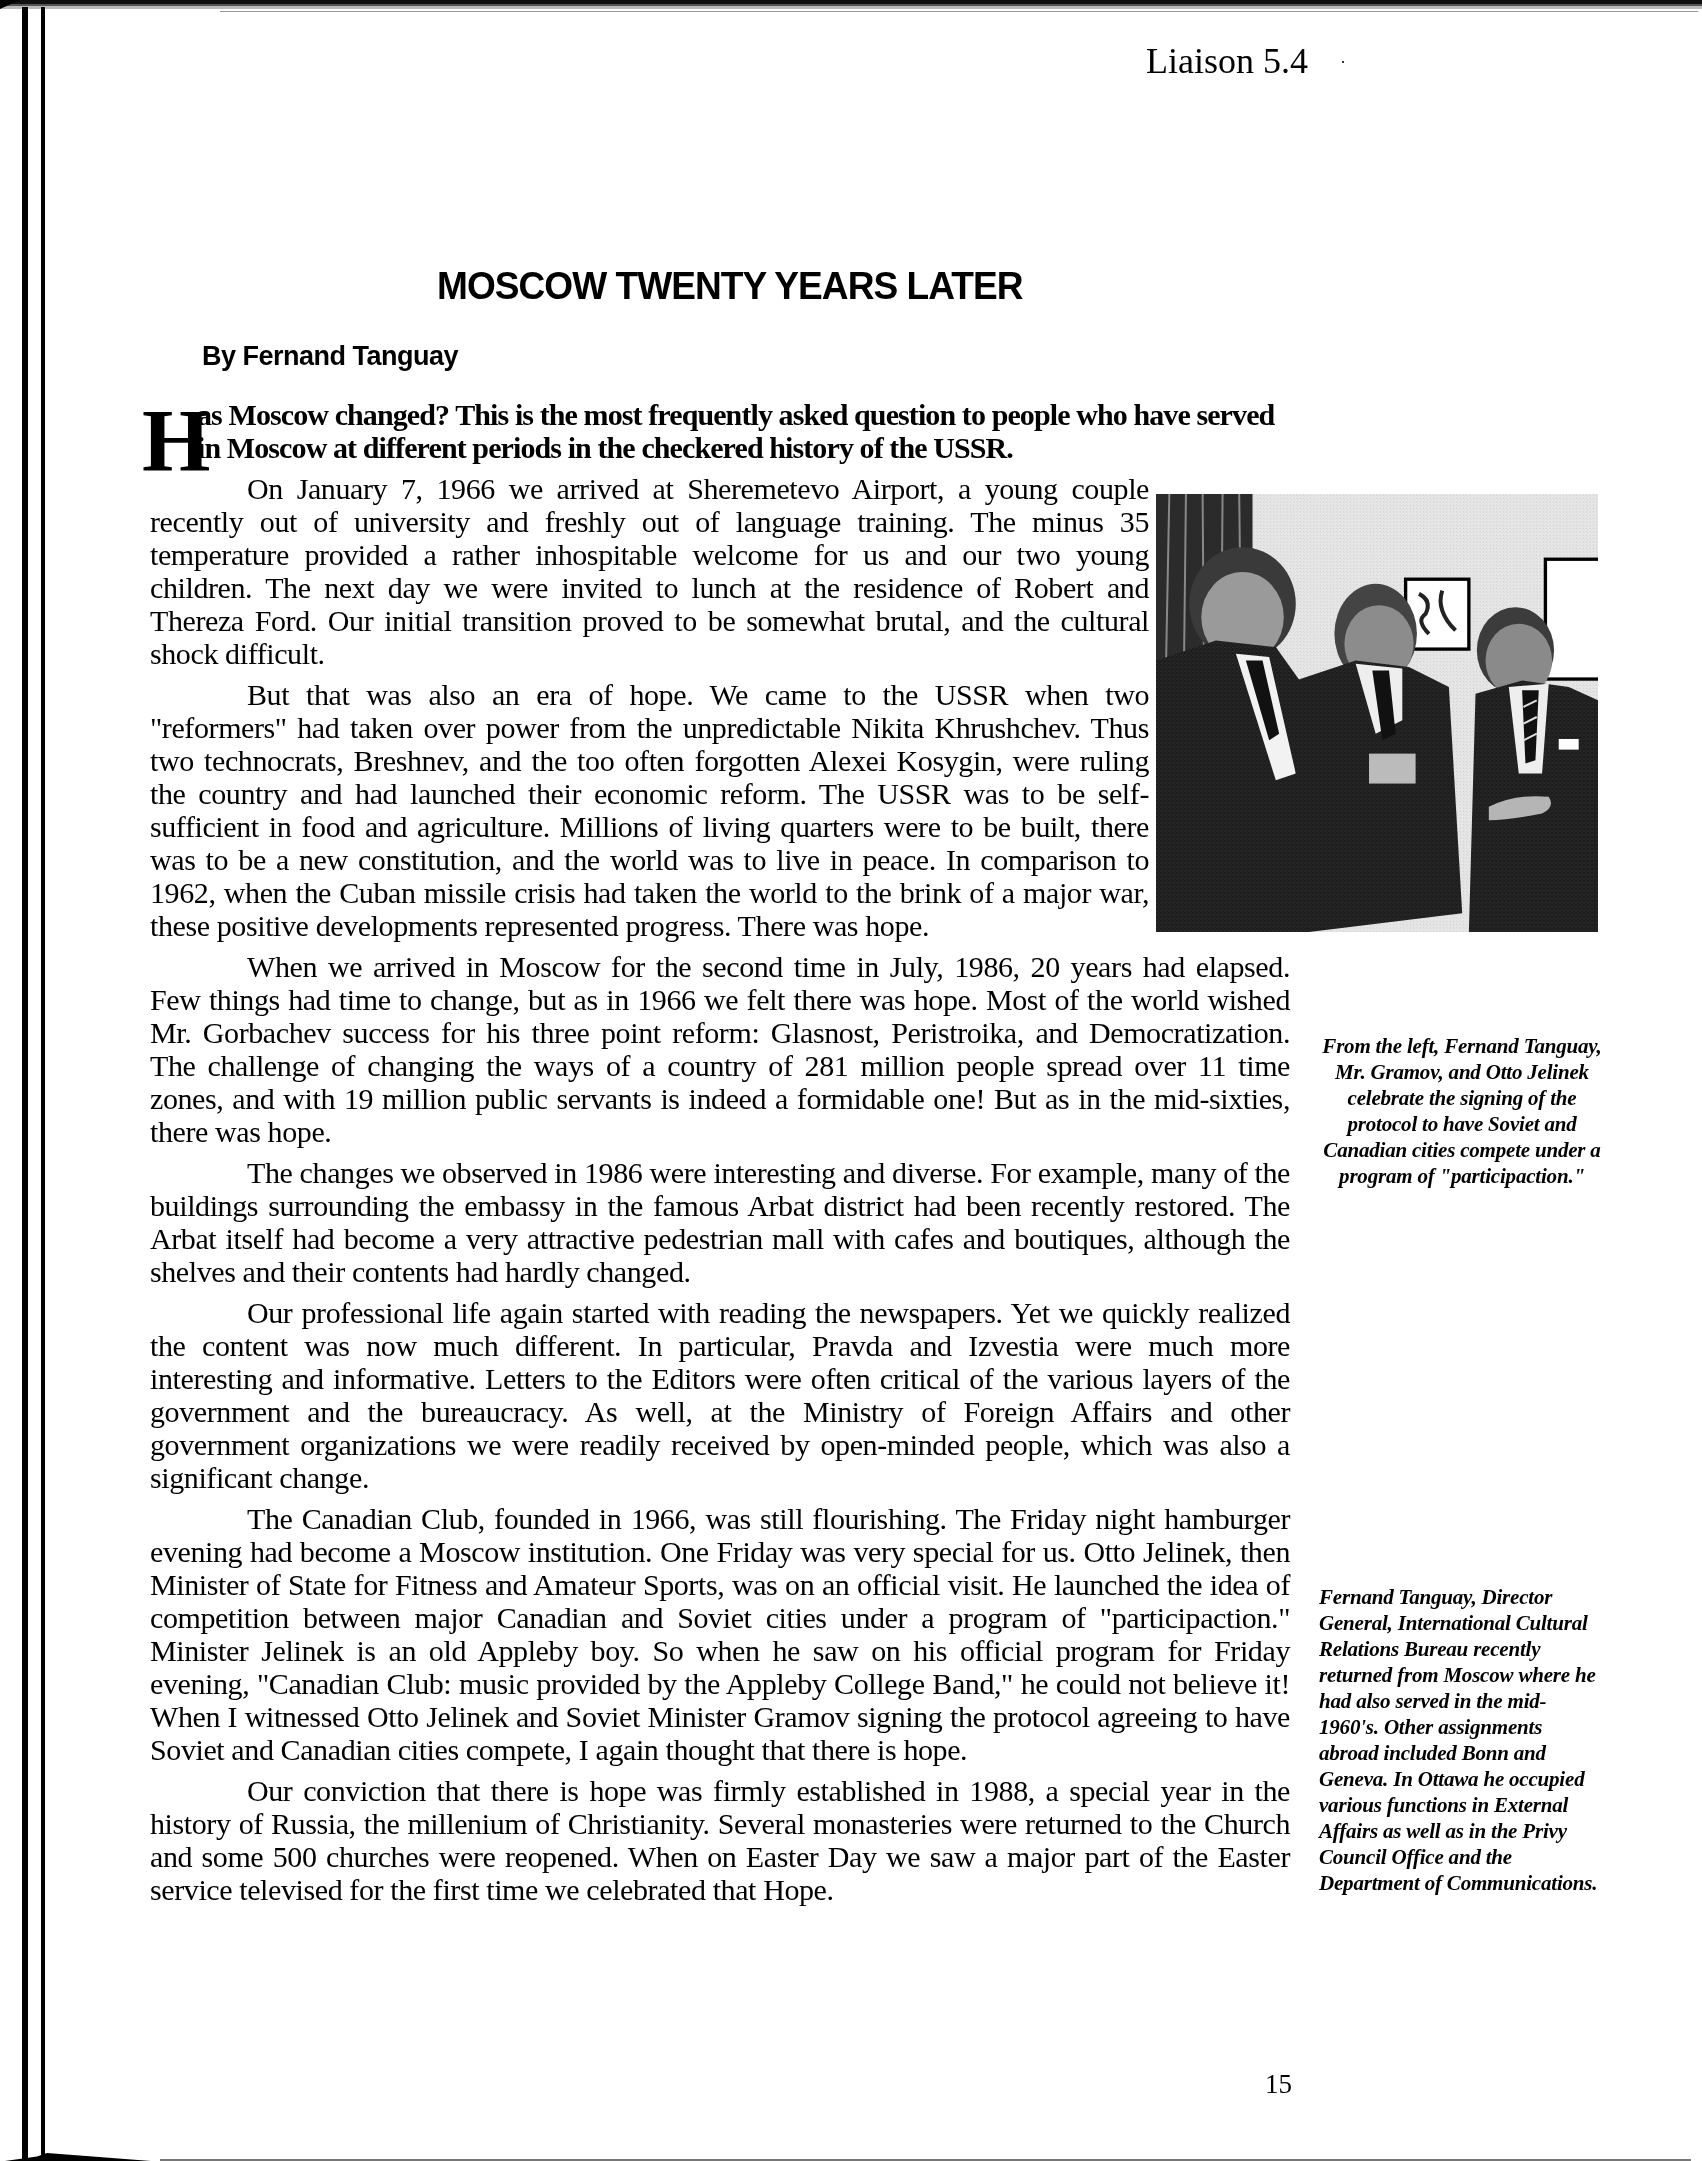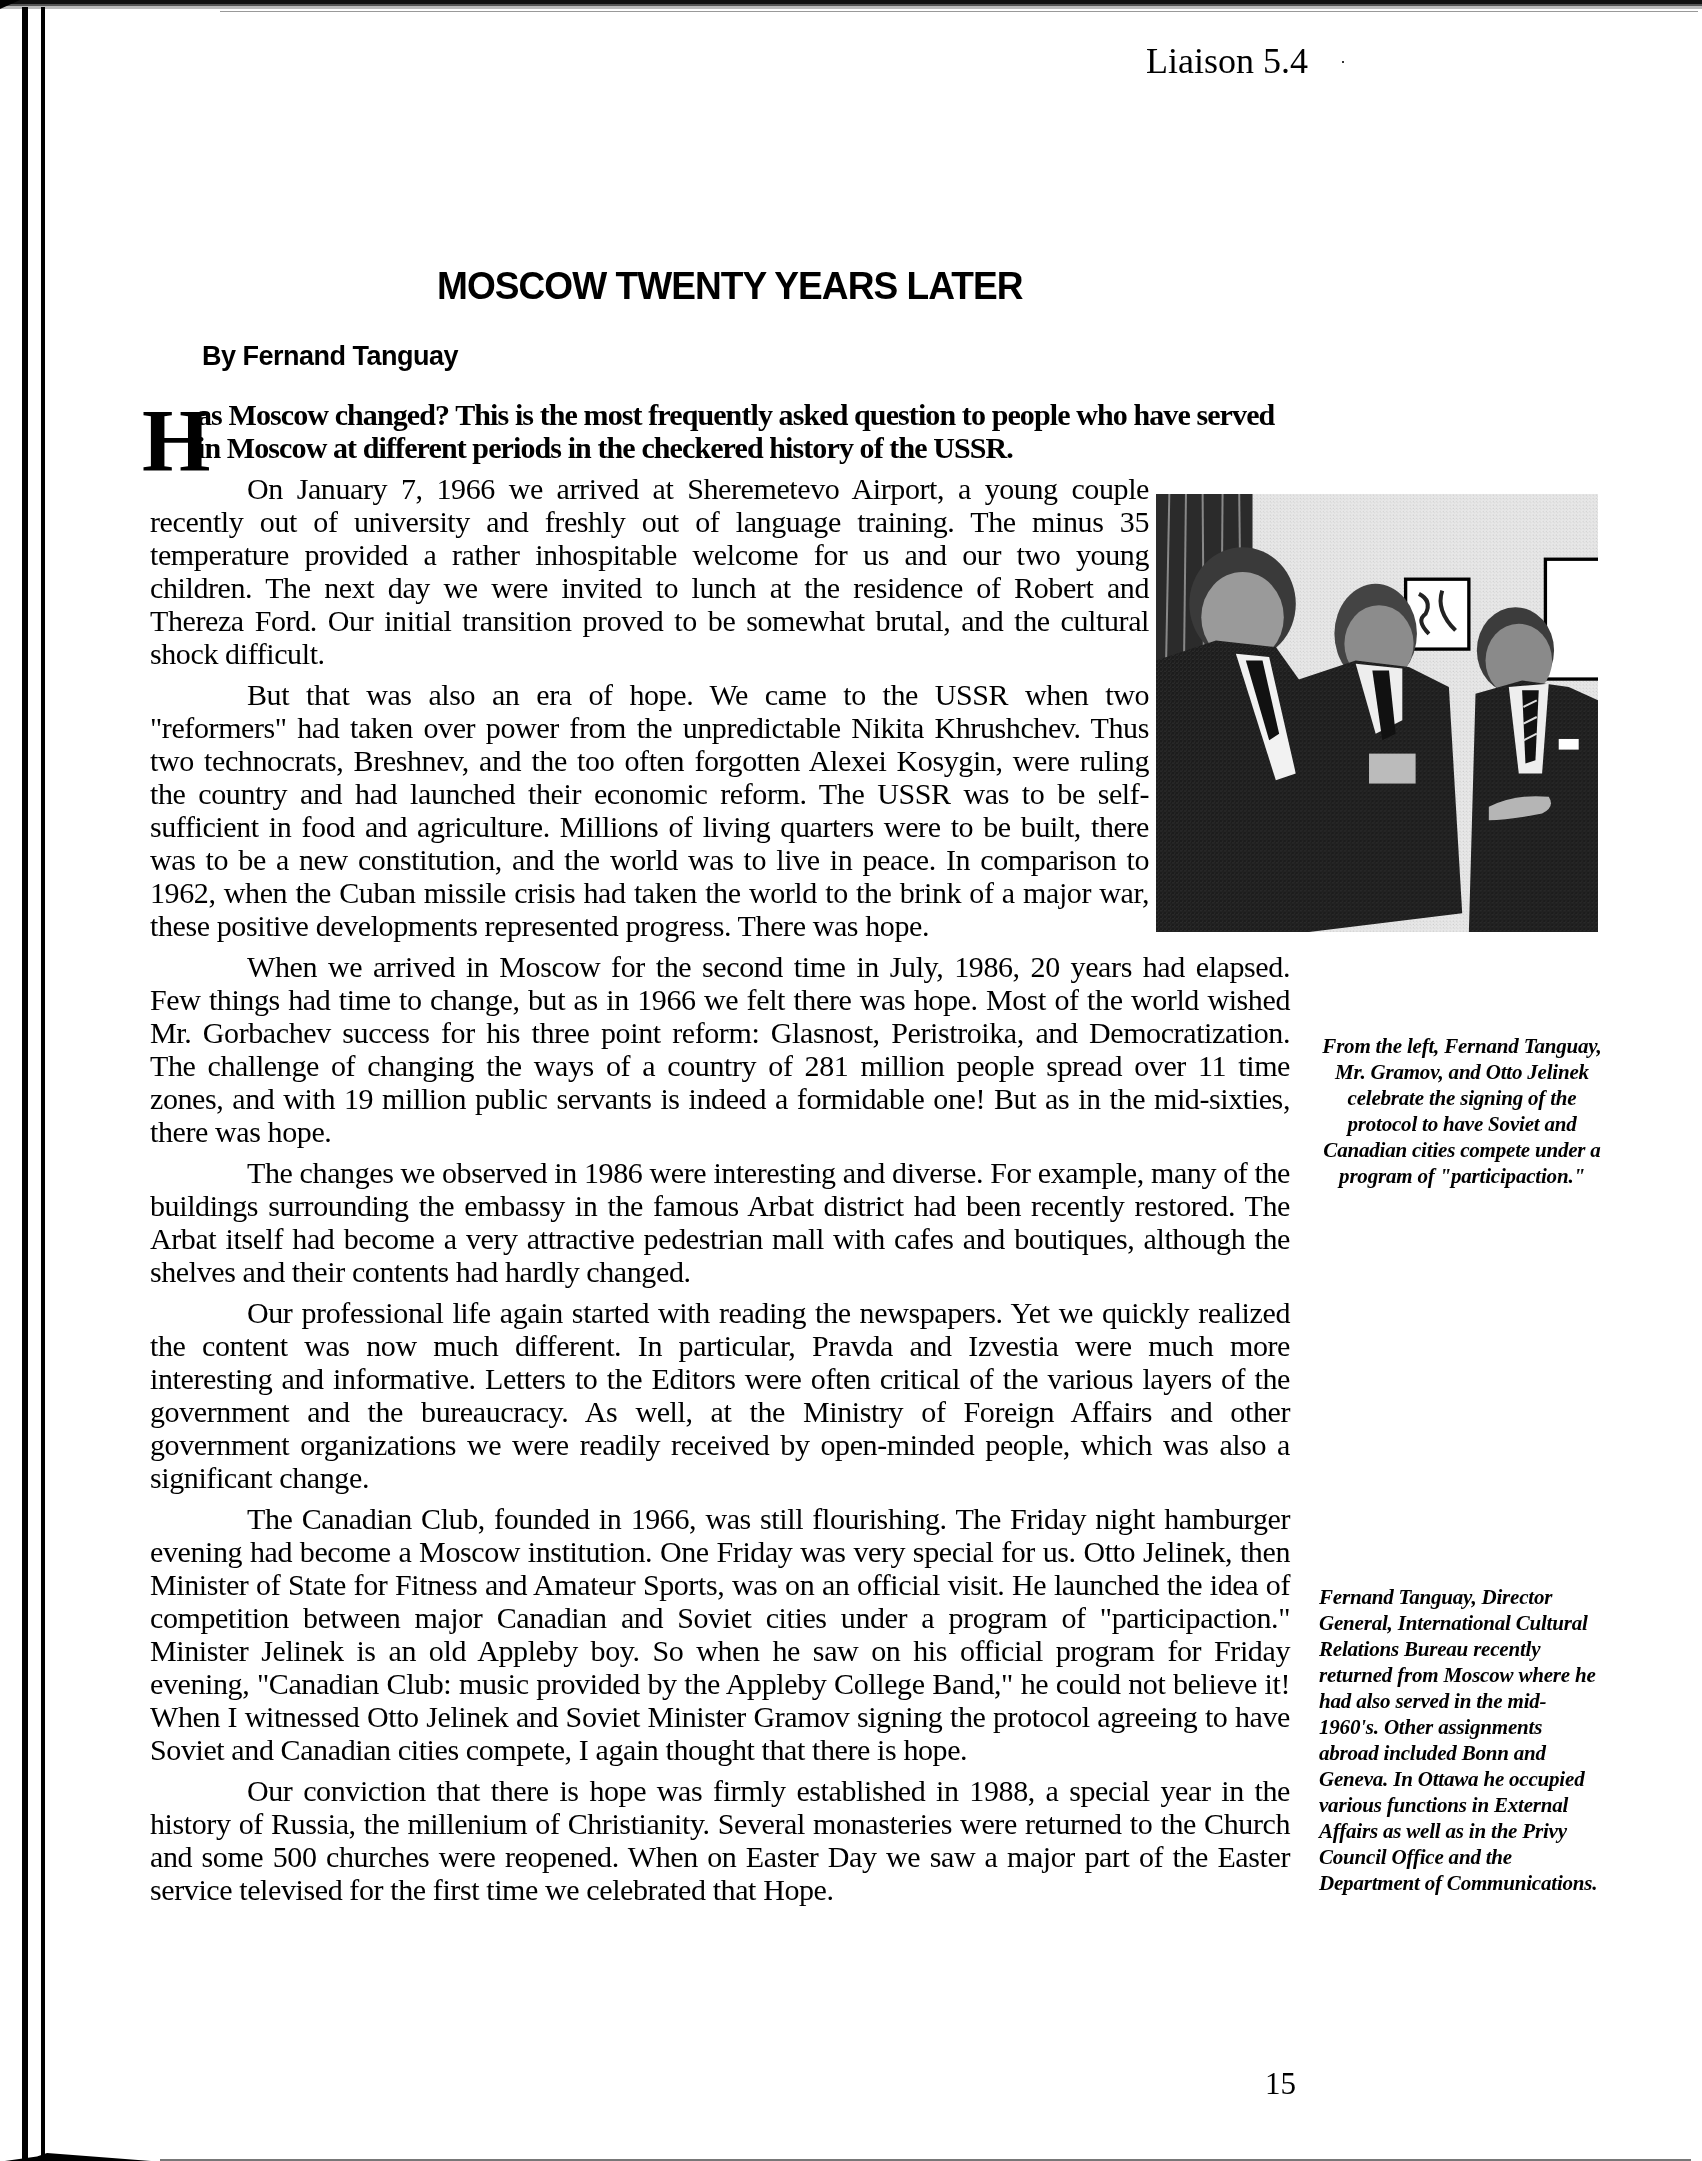--- a/index.html
+++ b/index.html
@@ -27,21 +27,21 @@
   .para { margin: 8px; text-indent: 97px; text-align: justify; letter-spacing: -0.4px; }
   .para.narrow { width: 999px; }
 
   .photo { position: absolute; left: 1156px; top: 494px; width: 442px; height: 438px; background: #2a2a2a; overflow: hidden; }
   .photo svg { display: block; }
 
   .caption { position: absolute; left: 1319px; width: 286px; font-style: italic; font-weight: bold; font-size: 21px; line-height: 26px; letter-spacing: -0.2px; }
   .caption-1 { top: 1033px; text-align: center; }
   .caption-2 { top: 1584px; }
 
-  .page-number { position: absolute; left: 1265px; top: 2064px; font-size: 31px; line-height: 40px; }
+  .page-number { position: absolute; left: 1265px; top: 2064px; font-size: 27px; line-height: 40px; }
 </style>
 </head>
 <body>
 
 <div class="scan-top"></div>
 <div class="scan-top-line"></div>
 <div class="scan-left-corner"></div>
 <div class="scan-left-outer"></div>
 <div class="scan-left-inner"></div>
 <div class="scan-bottom-fold"></div>

